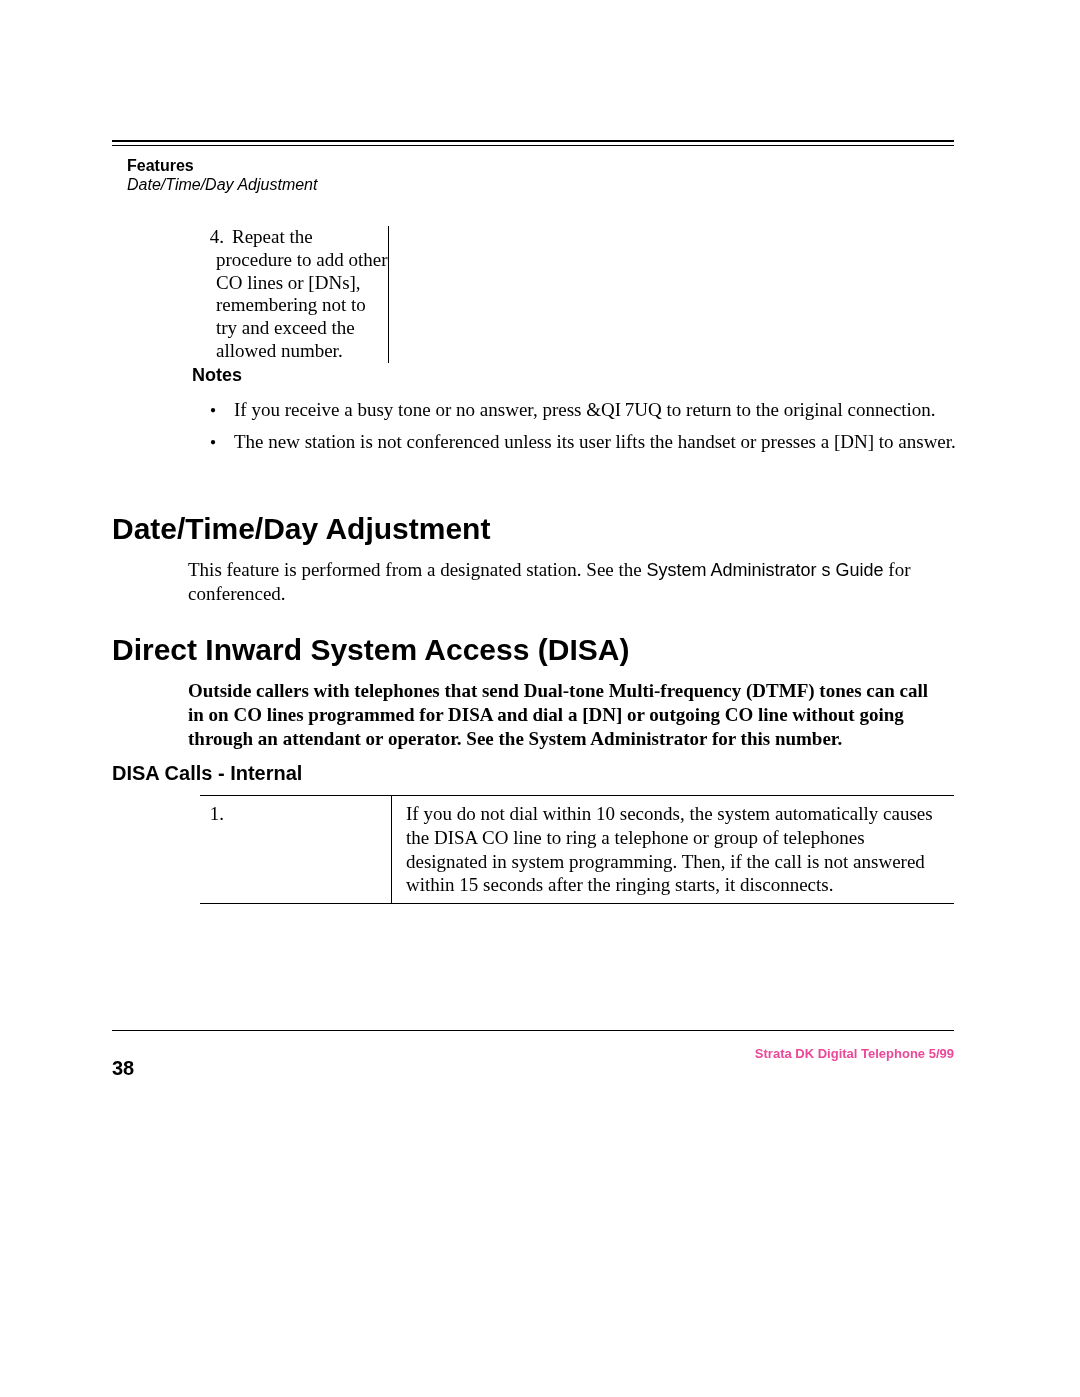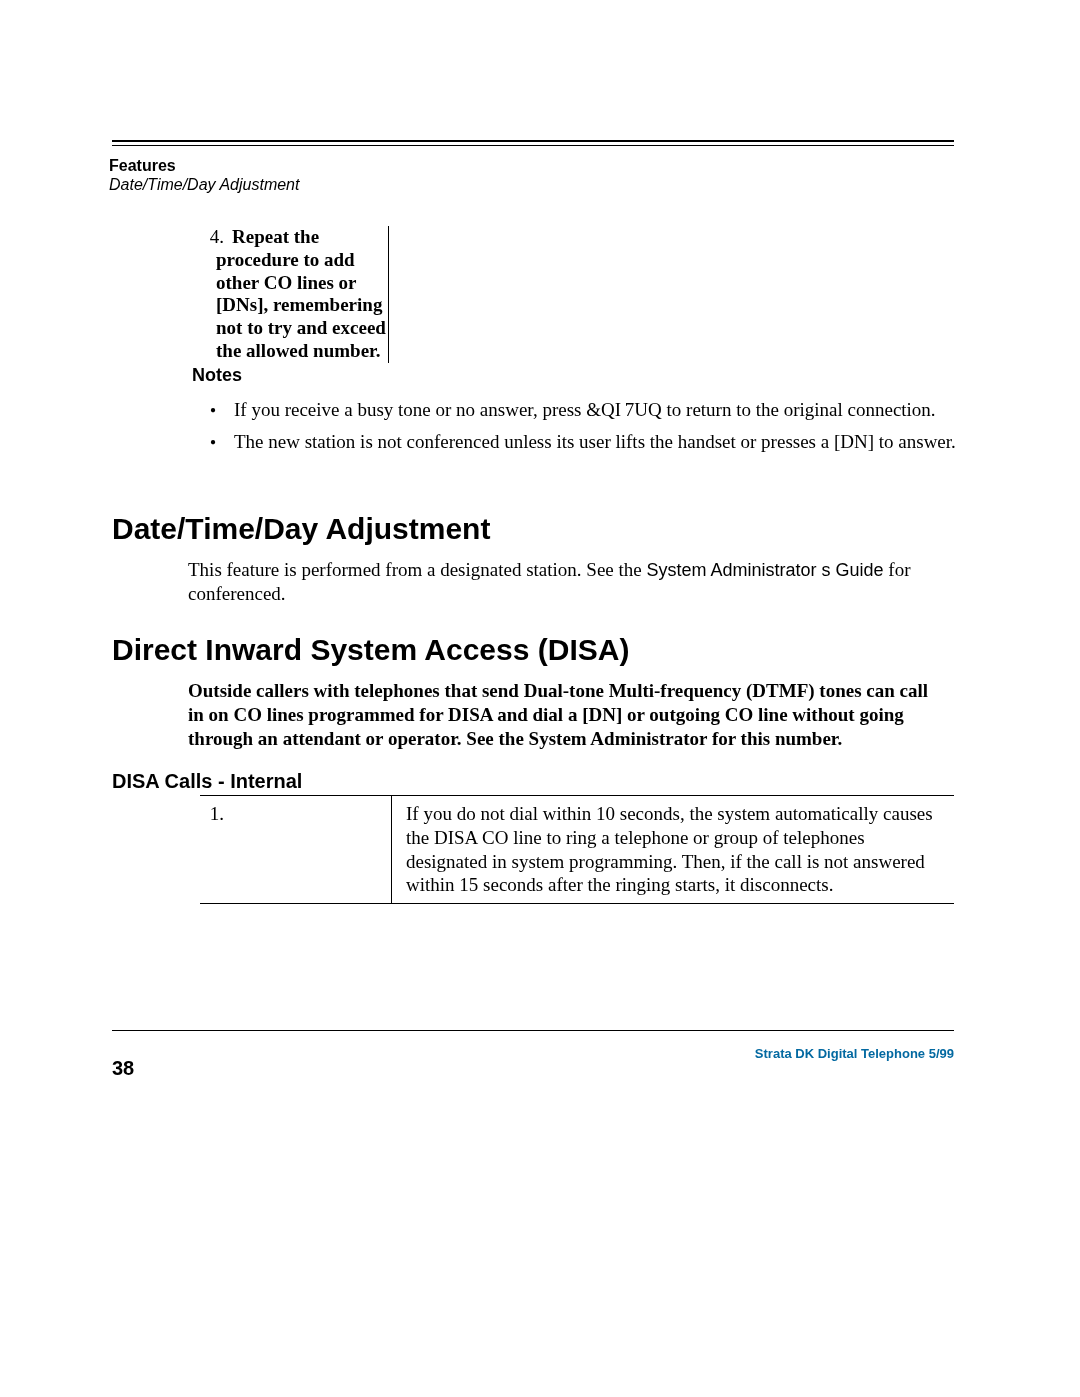--- a/index.html
+++ b/index.html
@@ -24,21 +24,21 @@
     top: 140px;
     width: 842px;
     height: 0;
     border-top: 2px solid #000;
     border-bottom: 1px solid #000;
     padding-top: 3px;
   }
 
   .header-block {
     position: absolute;
-    left: 109px;
+    left: 127px;
     top: 156px;
   }
   .hdr-feat {
     font-family: Arial, Helvetica, sans-serif;
     font-weight: bold;
     font-size: 16px;
     line-height: 1.2;
   }
   .hdr-sub {
     font-family: Arial, Helvetica, sans-serif;
@@ -59,21 +59,20 @@
     min-height: 124px;
   }
   .step-num {
     float: left;
     width: 24px;
     text-align: right;
     margin-right: 8px;
   }
   .step-text {
     margin-left: 16px;
-    font-weight: bold;
   }
 
   .notes-hdr {
     position: absolute;
     left: 192px;
     top: 365px;
     font-family: Arial, Helvetica, sans-serif;
     font-weight: bold;
     font-size: 18px;
   }
@@ -125,21 +124,20 @@
     font-size: 18px;
   }
 
   .h2a {
     position: absolute;
     left: 112px;
     top: 762px;
     font-family: Arial, Helvetica, sans-serif;
     font-weight: bold;
     font-size: 20px;
-    margin-top: 8px;
   }
 
   .table {
     position: absolute;
     left: 200px;
     top: 795px;
     width: 754px;
     border-top: 1px solid #000;
     border-bottom: 1px solid #000;
     font-size: 19px;
@@ -184,21 +182,21 @@
     font-weight: bold;
     font-size: 20px;
   }
   .footer-doc {
     position: absolute;
     right: 126px;
     top: 1046px;
     font-family: Arial, Helvetica, sans-serif;
     font-weight: bold;
     font-size: 13px;
-    color: #0369a1;
+    color: #ec4899;
   }
 </style>
 </head>
 <body>
 
 <div class="page">
 
   <div class="header-rule"></div>
 
   <div class="header-block">

